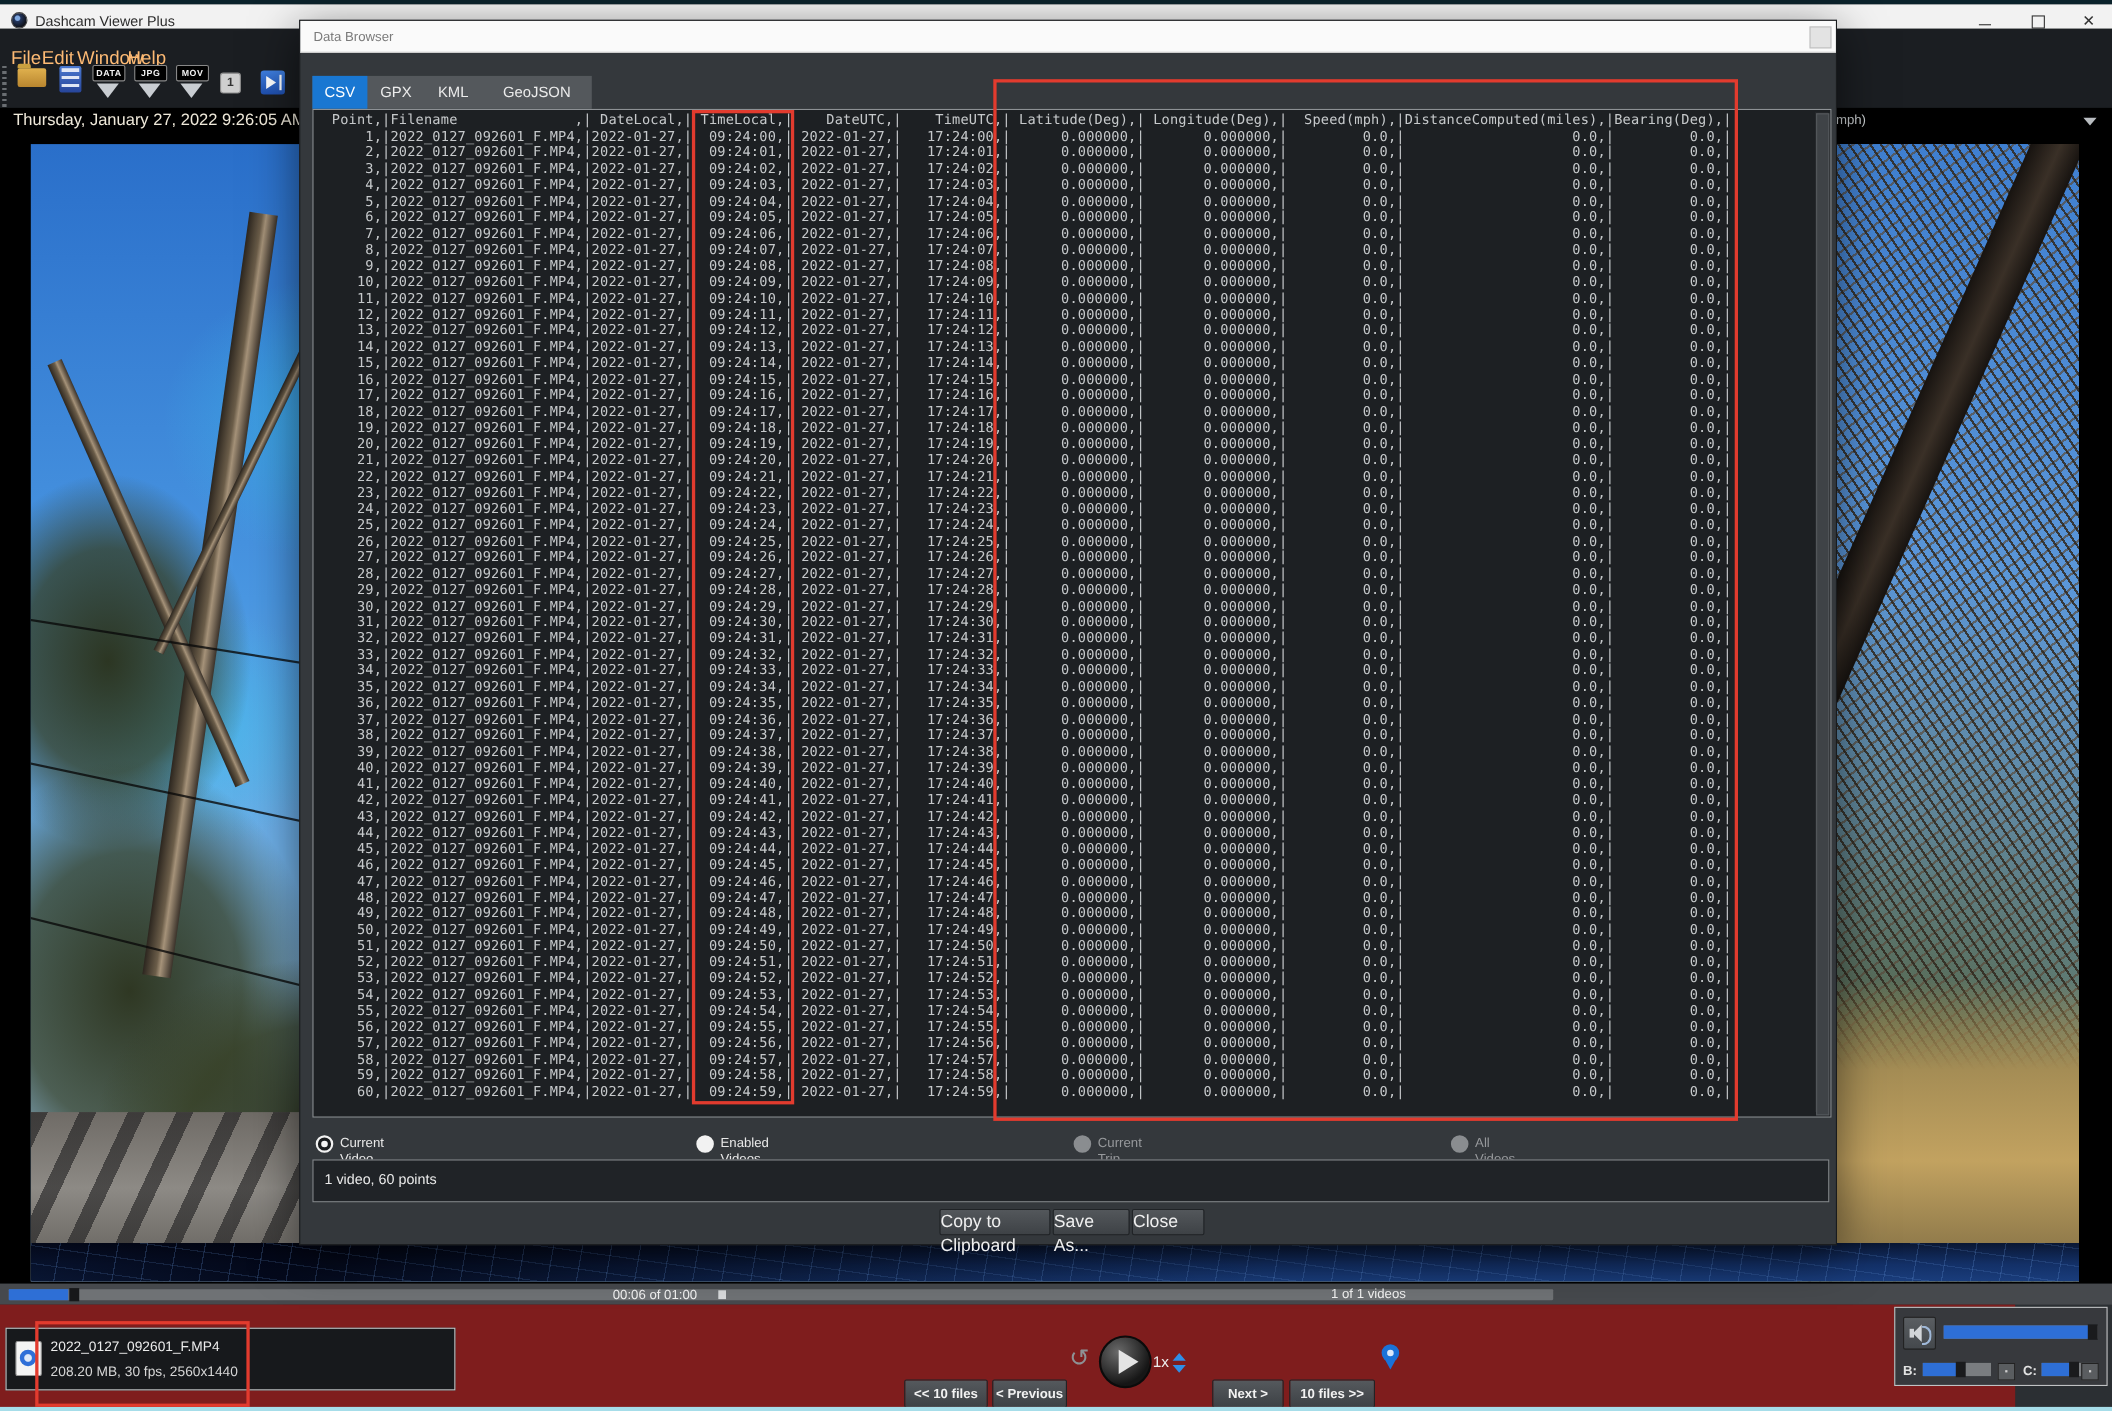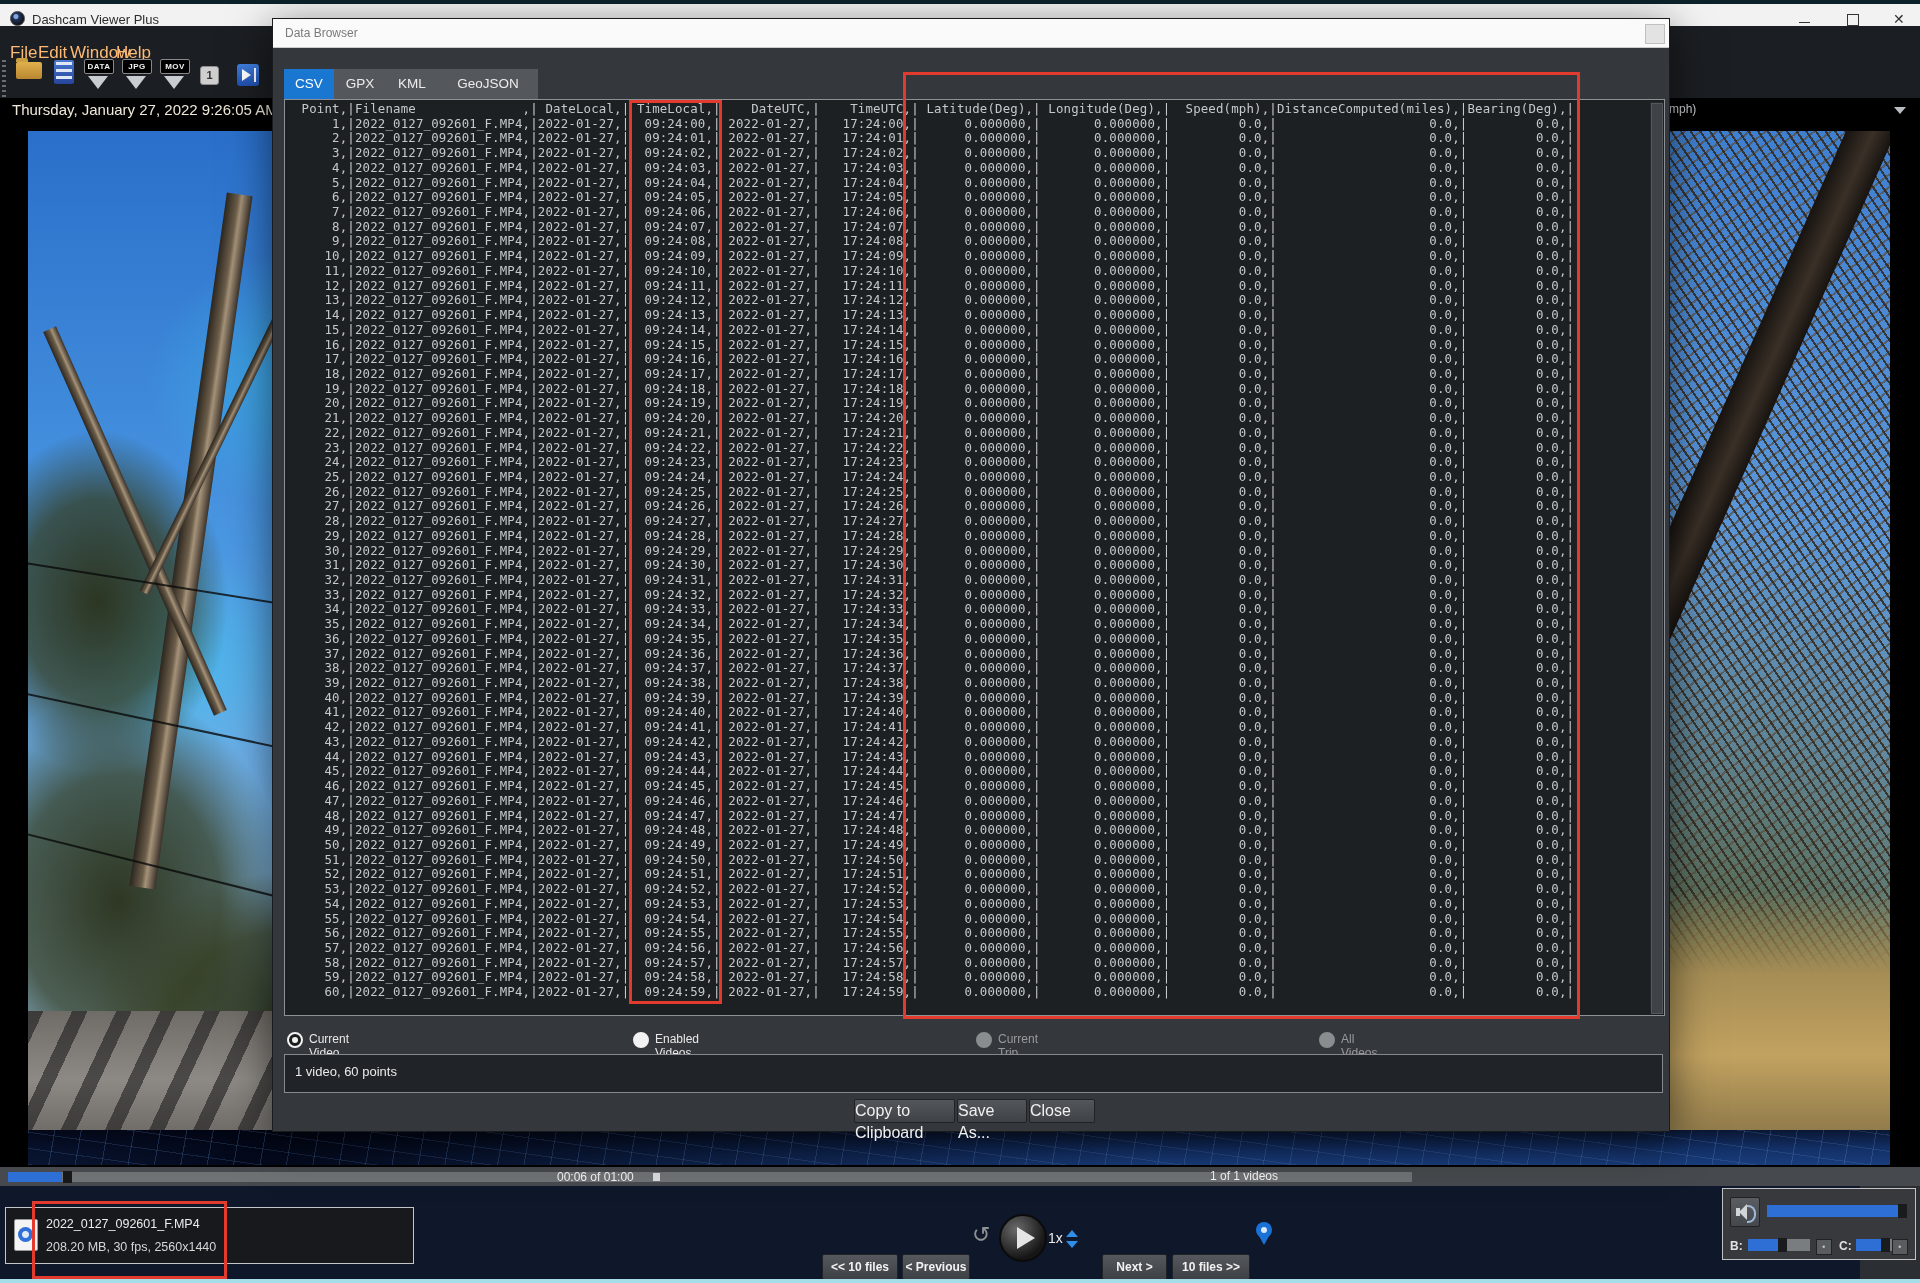--- a/index.html
+++ b/index.html
@@ -84,21 +84,21 @@
   
   #timeline-row{left:0;top:1167px;width:1920px;height:19px;background:#46494d;}
   #tl-track{left:8px;top:5px;width:1404px;height:10px;background:#6f7275;border-radius:1px;}
   #tl-fill{left:0;top:0;width:54px;height:10px;background:#2e6fd6;}
   #tl-handle{left:55px;top:-1px;width:9px;height:12px;background:#17181a;}
   #tl-text{left:549px;top:-2px;font-size:12px;color:#f2f2f2;background:transparent;}
   #tl-marker{left:645px;top:1px;width:7px;height:8px;background:#d8dadc;}
   #tl-count{left:1210px;top:2px;font-size:12px;color:#f2f2f2;}
 
   
-  #controls-row{left:0;top:1186px;width:1832px;height:97px;background:#0f172a;padding-left:28px;}
+  #controls-row{left:0;top:1186px;width:1832px;height:97px;background:#7f1d1d;}
   #bottom-strip{left:0;top:1279px;width:1920px;height:4px;background:#a6dde9;}
   #file-box{left:5px;top:21px;width:407px;height:55px;background:#17191c;border:1px solid #c4c6c8;}
   #file-icon{left:8px;top:11px;width:22px;height:30px;background:#f4f4f4;border:1px solid #999;border-radius:2px;}
   #file-icon:before{content:"";position:absolute;left:3px;top:7px;width:15px;height:15px;border-radius:50%;
       background:radial-gradient(circle at 50% 50%,#dfe8f7 0 3px,#2f6fd8 4px 7px,#1b3f8e);}
   #file-name{left:40px;top:9px;font-size:12.5px;color:#ececec;}
   #file-details{left:40px;top:32px;font-size:12.5px;color:#d6d6d6;}
   .pbtn{top:38px;height:24px;background:linear-gradient(#55595d,#3d4145);border:1px solid #202326;
      border-radius:2px;color:#f2f2f2;font-size:12px;font-weight:bold;text-align:center;line-height:24px;margin-top:30px;}
   #loop-ico{left:972px;top:36px;font-size:22px;color:#8e9194;}

